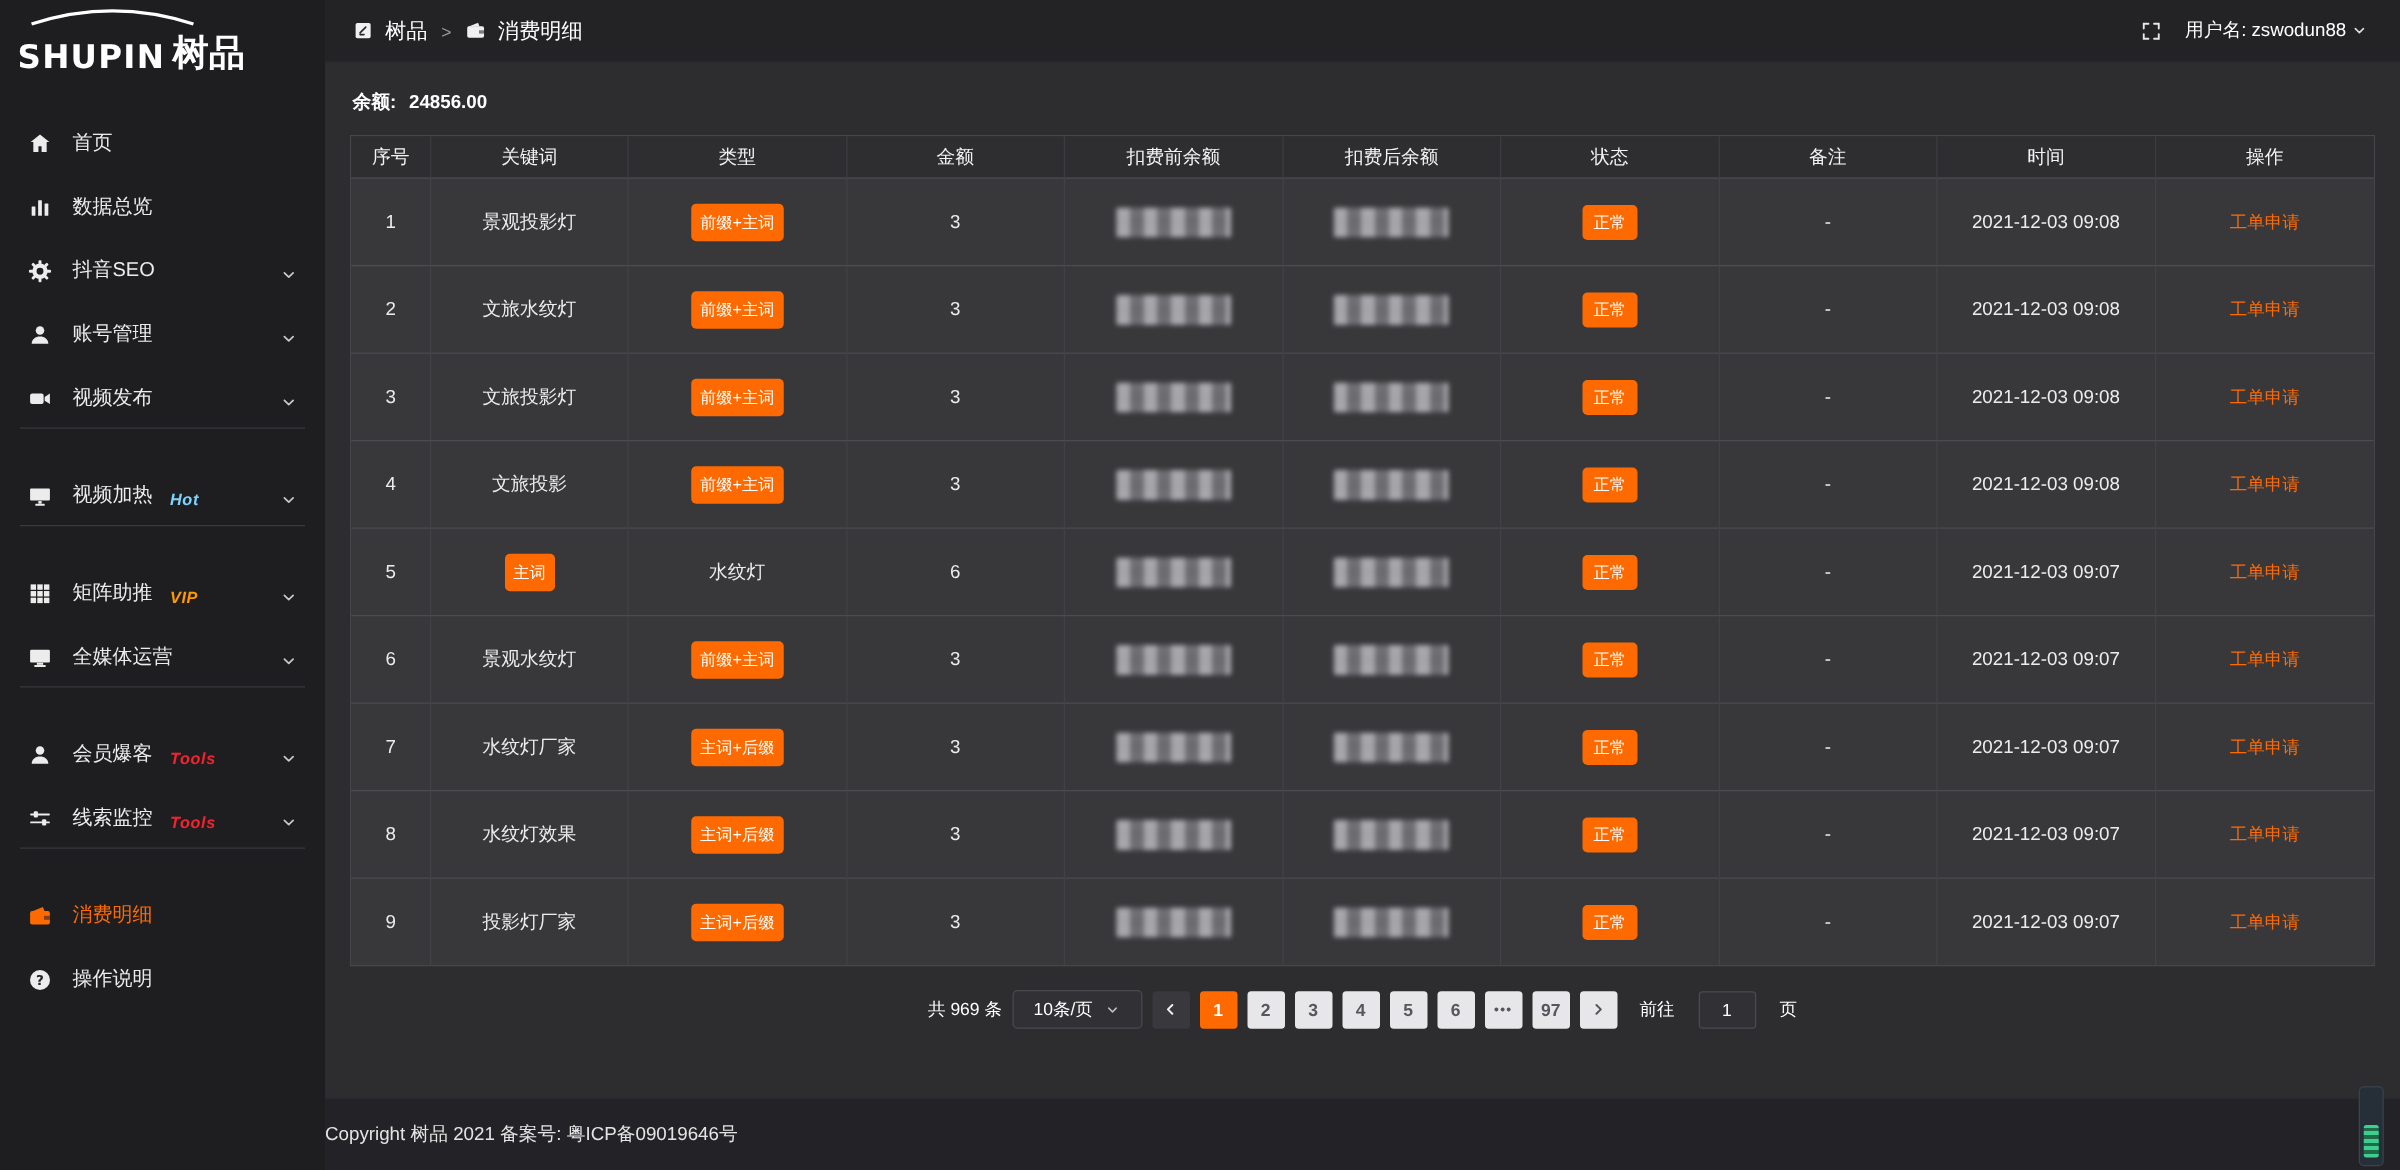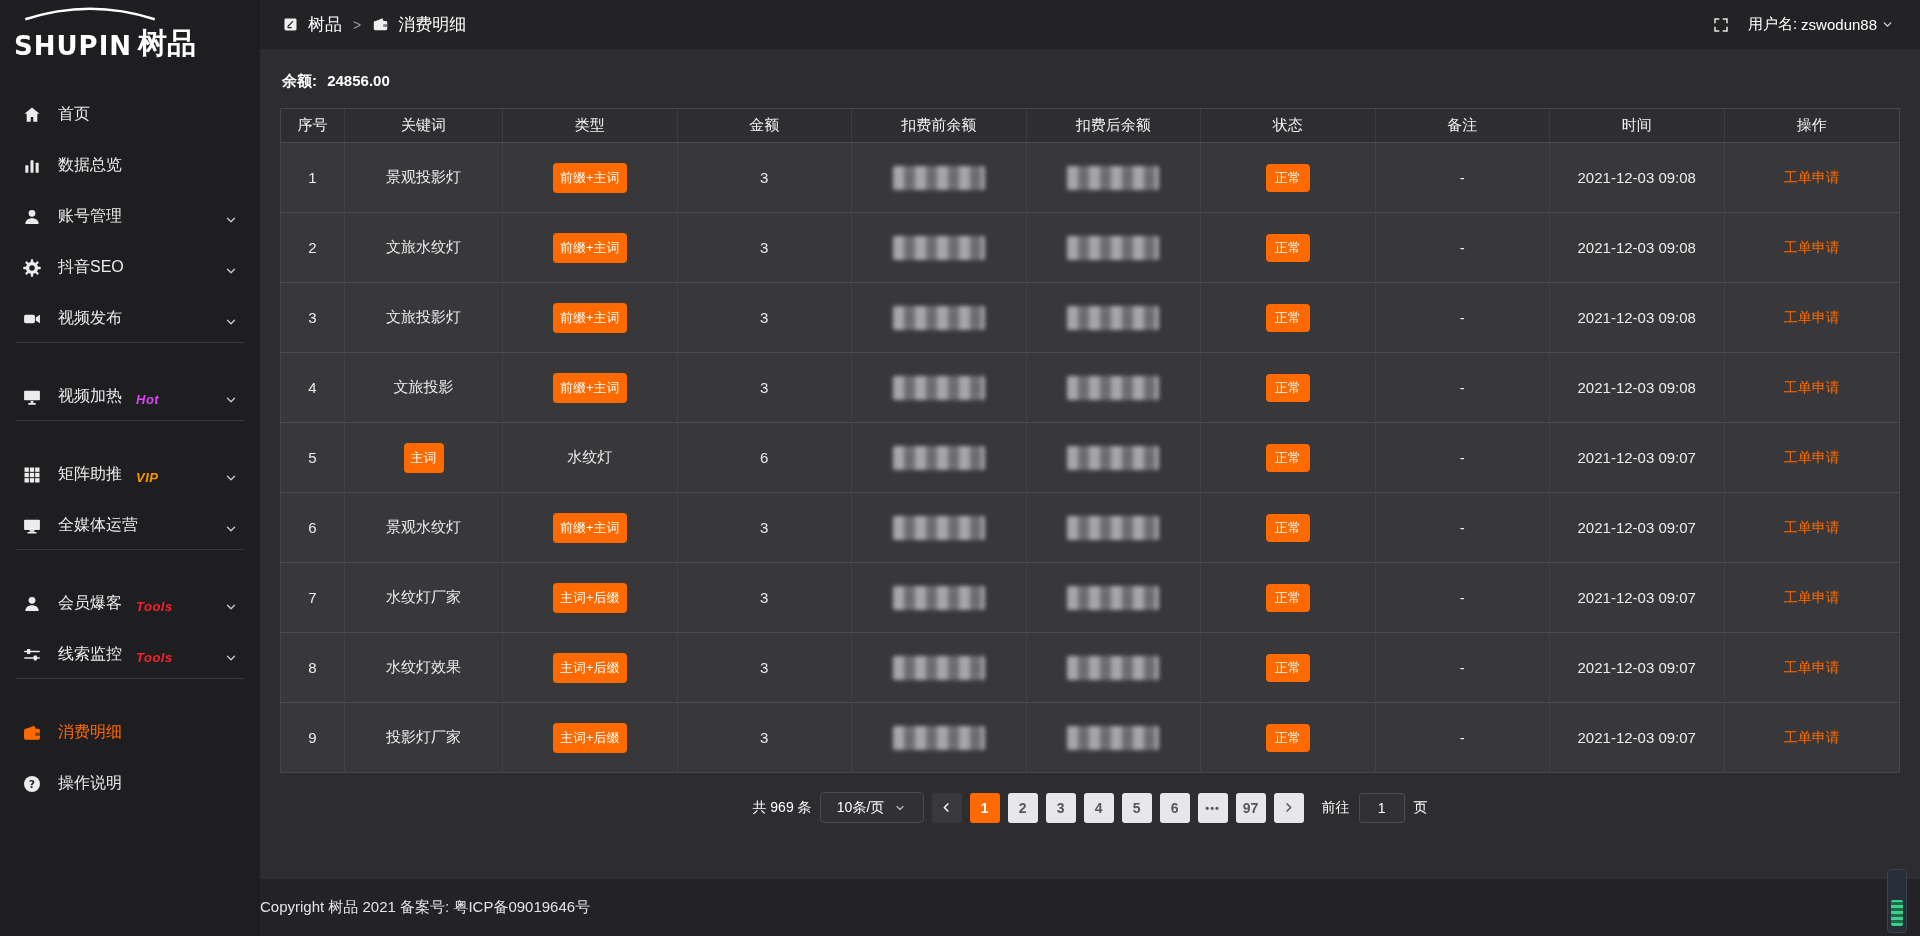--- a/index.html
+++ b/index.html
@@ -62,21 +62,21 @@
   .p-total { margin-right:0; }
   .p-size { display:flex; align-items:center; justify-content:center; gap:10px; min-width:104px; height:31px;
             background:#313135; border:1px solid #4a4a4f; border-radius:4px; padding:0 10px; cursor:pointer; }
   .p-size .chev { width:12px; height:12px; color:#bdbdbd; }
   .pbtn { min-width:30px; height:30px; border:none; border-radius:3px; background:#e7e7e9; color:#54575d;
           font-weight:700; font-size:14px; display:flex; align-items:center; justify-content:center; cursor:pointer;
           font-family:inherit; }
   .pbtn.prev { background:#39393d; color:#eee; }
   .pbtn.active { background:#ff6a00; color:#fff; }
   .pbtn .nav-ico { width:13px; height:13px; }
-  .p-goto { display:flex; align-items:center; gap:9px; margin-left:10px; }
+  .p-goto { display:flex; align-items:center; gap:19px; margin-left:10px; }
   .goto-input { width:46px; height:30px; background:#313135; border:1px solid #4a4a4f; border-radius:3px;
                 color:#fff; text-align:center; font-size:14px; font-family:inherit; }
 
   
   .footer { position:absolute; left:0; right:0; bottom:0; height:58px; background:#232327; border-top:1px solid #2e2e32;
             display:flex; align-items:center; justify-content:flex-start; font-size:15px; color:#e4e4e4; }
 
   .scroll-widget { position:absolute; right:13px; bottom:3px; width:20px; height:64px; background:#262e37;
                    border:1px solid #39434e; border-radius:4px; z-index:9; cursor:pointer; }
   .scroll-thumb { position:absolute; left:3px; right:3px; bottom:6px; height:26px; border-radius:2px;
@@ -111,36 +111,20 @@
               <rect x="16.4" y="8.2" width="3.6" height="11.8" rx=".6"></rect>
             </g>
           </svg>
         </span>
         <span class="s-label">数据总览</span>
       </div>
       <div class="side-item">
         <span class="s-icon">
           <svg viewBox="0 0 24 24">
             <g fill="currentColor">
-              <circle cx="12" cy="7.6" r="4.1"></circle>
-              <path d="M4 20.5c0-4.5 3.6-7 8-7s8 2.5 8 7Z"></path>
-            </g>
-          </svg>
-        </span>
-        <span class="s-label">账号管理</span>
-        <span class="s-chev">
-          <svg viewBox="0 0 24 24">
-            <path fill="none" stroke="currentColor" stroke-width="2.4" stroke-linecap="round" stroke-linejoin="round" d="m6 9 6 6 6-6"></path>
-          </svg>
-        </span>
-      </div>
-      <div class="side-item">
-        <span class="s-icon">
-          <svg viewBox="0 0 24 24">
-            <g fill="currentColor">
               <path fill-rule="evenodd" d="M12 4.6a7.4 7.4 0 1 0 0 14.8 7.4 7.4 0 0 0 0-14.8Zm0 4.1a3.3 3.3 0 1 1 0 6.6 3.3 3.3 0 0 1 0-6.6Z"></path>
               <rect x="10.6" y="1.4" width="2.8" height="4.4" rx="1"></rect>
               <rect x="10.6" y="18.2" width="2.8" height="4.4" rx="1"></rect>
               <rect x="1.4" y="10.6" width="4.4" height="2.8" rx="1"></rect>
               <rect x="18.2" y="10.6" width="4.4" height="2.8" rx="1"></rect>
               <rect x="10.6" y="1.4" width="2.8" height="4.4" rx="1" transform="rotate(45 12 12)"></rect>
               <rect x="10.6" y="18.2" width="2.8" height="4.4" rx="1" transform="rotate(45 12 12)"></rect>
               <rect x="1.4" y="10.6" width="4.4" height="2.8" rx="1" transform="rotate(45 12 12)"></rect>
               <rect x="18.2" y="10.6" width="4.4" height="2.8" rx="1" transform="rotate(45 12 12)"></rect>
             </g>
@@ -150,20 +134,36 @@
         <span class="s-chev">
           <svg viewBox="0 0 24 24">
             <path fill="none" stroke="currentColor" stroke-width="2.4" stroke-linecap="round" stroke-linejoin="round" d="m6 9 6 6 6-6"></path>
           </svg>
         </span>
       </div>
       <div class="side-item">
         <span class="s-icon">
           <svg viewBox="0 0 24 24">
             <g fill="currentColor">
+              <circle cx="12" cy="7.6" r="4.1"></circle>
+              <path d="M4 20.5c0-4.5 3.6-7 8-7s8 2.5 8 7Z"></path>
+            </g>
+          </svg>
+        </span>
+        <span class="s-label">账号管理</span>
+        <span class="s-chev">
+          <svg viewBox="0 0 24 24">
+            <path fill="none" stroke="currentColor" stroke-width="2.4" stroke-linecap="round" stroke-linejoin="round" d="m6 9 6 6 6-6"></path>
+          </svg>
+        </span>
+      </div>
+      <div class="side-item">
+        <span class="s-icon">
+          <svg viewBox="0 0 24 24">
+            <g fill="currentColor">
               <rect x="2.5" y="7" width="13" height="10" rx="2"></rect>
               <path d="M16.5 10.2 21.5 7v10l-5-3.2Z"></path>
             </g>
           </svg>
         </span>
         <span class="s-label">视频发布</span>
         <span class="s-chev">
           <svg viewBox="0 0 24 24">
             <path fill="none" stroke="currentColor" stroke-width="2.4" stroke-linecap="round" stroke-linejoin="round" d="m6 9 6 6 6-6"></path>
           </svg>
@@ -174,21 +174,21 @@
         <span class="s-icon">
           <svg viewBox="0 0 24 24">
             <g fill="currentColor">
               <path d="M3.5 4.5h17a1 1 0 0 1 1 1V15a1 1 0 0 1-1 1h-17a1 1 0 0 1-1-1V5.5a1 1 0 0 1 1-1Z"></path>
               <rect x="10.4" y="16.6" width="3.2" height="2.5"></rect>
               <rect x="7.5" y="19.3" width="9" height="1.9" rx=".6"></rect>
             </g>
           </svg>
         </span>
         <span class="s-label">视频加热</span>
-        <span class="s-tag" style="color:#d946ef">Hot</span>
+        <span class="s-tag" style="color:#7dd3fc">Hot</span>
         <span class="s-chev">
           <svg viewBox="0 0 24 24">
             <path fill="none" stroke="currentColor" stroke-width="2.4" stroke-linecap="round" stroke-linejoin="round" d="m6 9 6 6 6-6"></path>
           </svg>
         </span>
       </div>
       <div class="side-divider"></div>
       <div class="side-item">
         <span class="s-icon">
           <svg viewBox="0 0 24 24">

